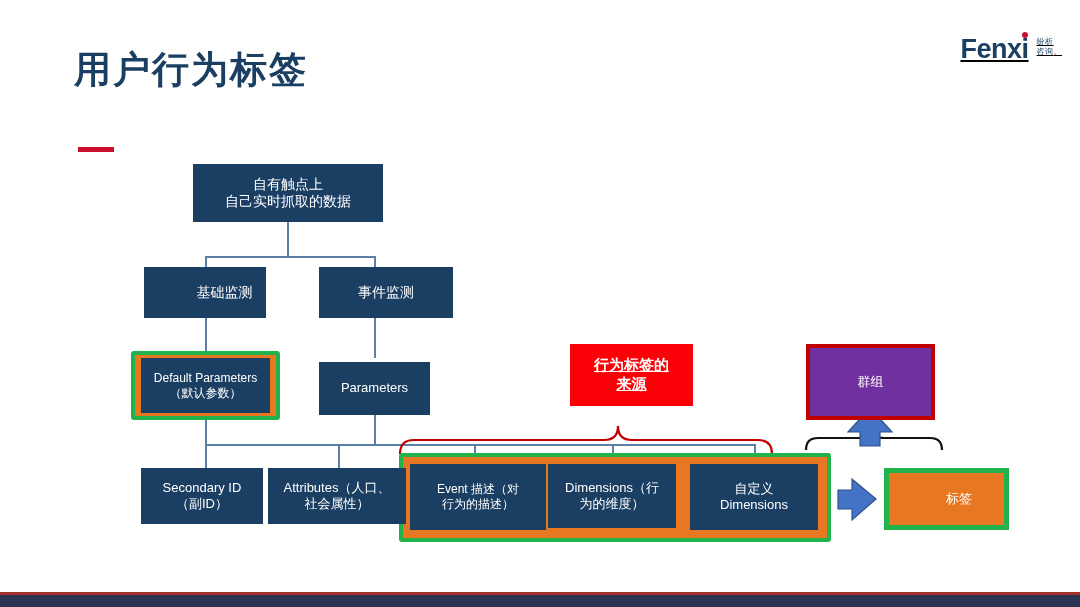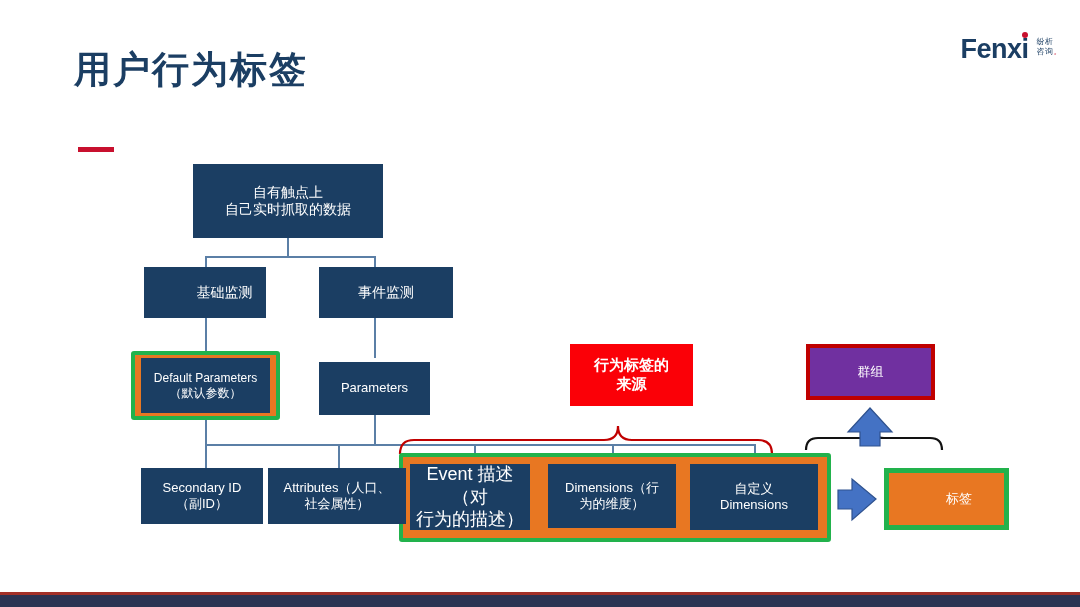--- a/index.html
+++ b/index.html
@@ -20,21 +20,21 @@
     white-space:nowrap;
   }
   .title-rule{
     position:absolute;left:78px;top:147px;width:36px;height:5px;
     background:#C8102E;
   }
 
   
   .logo{
     position:absolute;right:18px;top:36px;
-    display:flex;align-items:flex-start;
+    display:flex;align-items:flex-start;text-decoration:underline;
   }
   .logo-word{
     font-size:27px;font-weight:bold;color:#1B3E63;
     letter-spacing:-0.5px;line-height:1;position:relative;
   }
   .logo-dot{
     position:absolute;right:1px;top:-4px;
     width:6px;height:6px;border-radius:50%;background:#C8102E;
   }
   .logo-cn{
@@ -51,21 +51,21 @@
   
   .box{
     position:absolute;box-sizing:border-box;
     display:flex;align-items:center;justify-content:center;
     text-align:center;
     color:#ffffff;
     line-height:1.25;
     white-space:pre-line;
   }
   .navy{background:#1B3E63;}
-  .red-box{background:#FB0007;font-size:15px;font-weight:bold;}
+  .red-box{background:#FB0007;font-size:15px;font-weight:bold;text-decoration:underline;}
   .purple-box{background:#7030A0;border:4px solid #C00000;font-size:13px;}
   .orange-box{background:#E87722;border:5px solid #22B24C;font-size:13px;padding-left:25px;}
 
   
   .grp{
     position:absolute;box-sizing:border-box;
     border:4px solid #22B24C;background:#E87722;
     border-radius:3px;
   }
 
@@ -119,43 +119,43 @@
     <path d="M 806 450 q 0 -12 12 -12 l 42 0 q 12 0 12 -12 q 0 12 12 12 l 46 0 q 12 0 12 12" fill="none" stroke="#121212" stroke-width="2.2"></path>
 
     <polygon points="870,408 892,432 880,432 880,446 860,446 860,432 848,432" fill="#4472C4" stroke="#2F528F" stroke-width="1.2"></polygon>
 
     <polygon points="876,499 852,479 852,490 838,490 838,509 852,509 852,520" fill="#4472C4" stroke="#2F528F" stroke-width="1.2"></polygon>
   </svg>
 
   <div class="grp" style="left:131px;top:351px;width:149px;height:69px;"></div>
   <div class="grp" style="left:399px;top:453px;width:432px;height:89px;"></div>
 
-  <div class="box navy" style="left:193px;top:164px;width:190px;height:74px;font-size:14px;">自有触点上
+  <div class="box navy" style="left:193px;top:164px;width:190px;height:58px;font-size:14px;">自有触点上
 自己实时抓取的数据</div>
 
   <div class="box navy" style="left:144px;top:267px;width:122px;height:51px;font-size:14px;padding-left:39px;">基础监测</div>
   <div class="box navy" style="left:319px;top:267px;width:134px;height:51px;font-size:14px;">事件监测</div>
 
   <div class="box navy" style="left:141px;top:358px;width:129px;height:55px;font-size:12px;">Default Parameters
 （默认参数）</div>
   <div class="box navy" style="left:319px;top:362px;width:111px;height:53px;font-size:13px;">Parameters</div>
 
   <div class="box navy" style="left:141px;top:468px;width:122px;height:56px;font-size:13px;">Secondary ID
 （副ID）</div>
   <div class="box navy" style="left:268px;top:468px;width:138px;height:56px;font-size:13px;">Attributes（人口、
 社会属性）</div>
-  <div class="box navy" style="left:410px;top:464px;width:120px;height:66px;font-size:18px;">Event 描述（对
+  <div class="box navy" style="left:410px;top:464px;width:136px;height:66px;font-size:12px;">Event 描述（对
 行为的描述）</div>
   <div class="box navy" style="left:548px;top:464px;width:128px;height:64px;font-size:13px;">Dimensions（行
 为的维度）</div>
   <div class="box navy" style="left:690px;top:464px;width:128px;height:66px;font-size:13px;">自定义
 Dimensions</div>
 
   <div class="box red-box" style="left:570px;top:344px;width:123px;height:62px;">行为标签的
 来源</div>
 
-  <div class="box purple-box" style="left:806px;top:344px;width:129px;height:56px;">群组</div>
+  <div class="box purple-box" style="left:806px;top:344px;width:129px;height:76px;">群组</div>
 
   <div class="box orange-box" style="left:884px;top:468px;width:125px;height:62px;">标签</div>
 
   <div class="footer-red"></div>
   <div class="footer-navy"></div>
 </div>
 
 </body></html>

